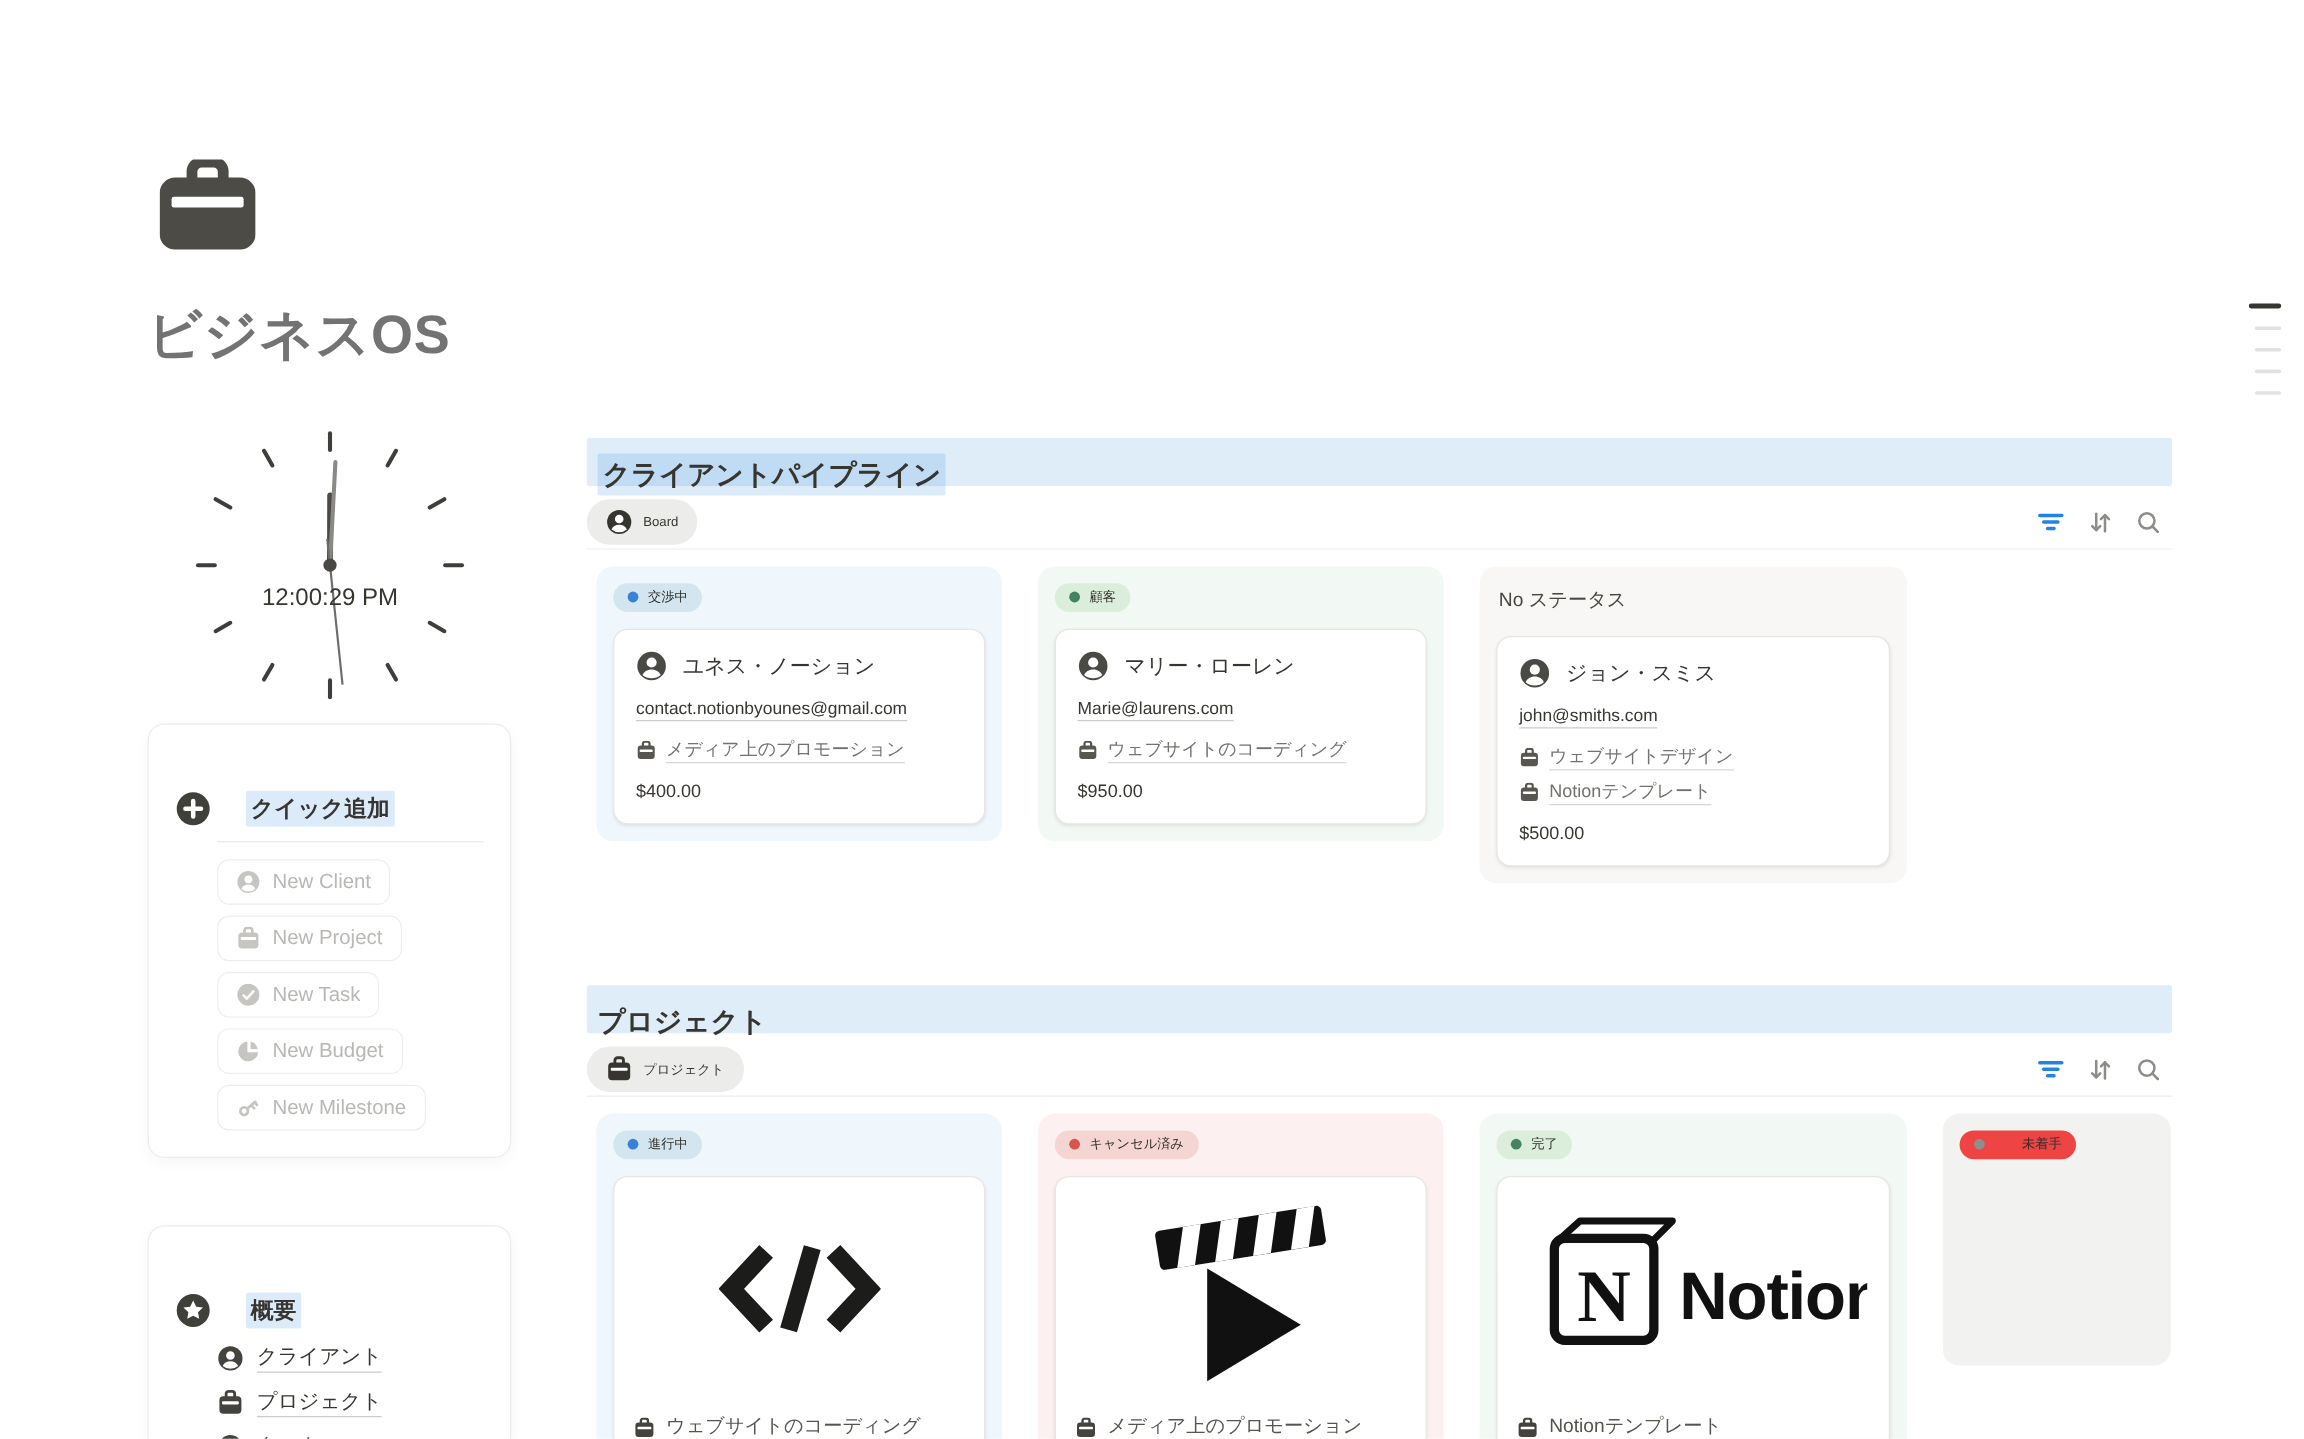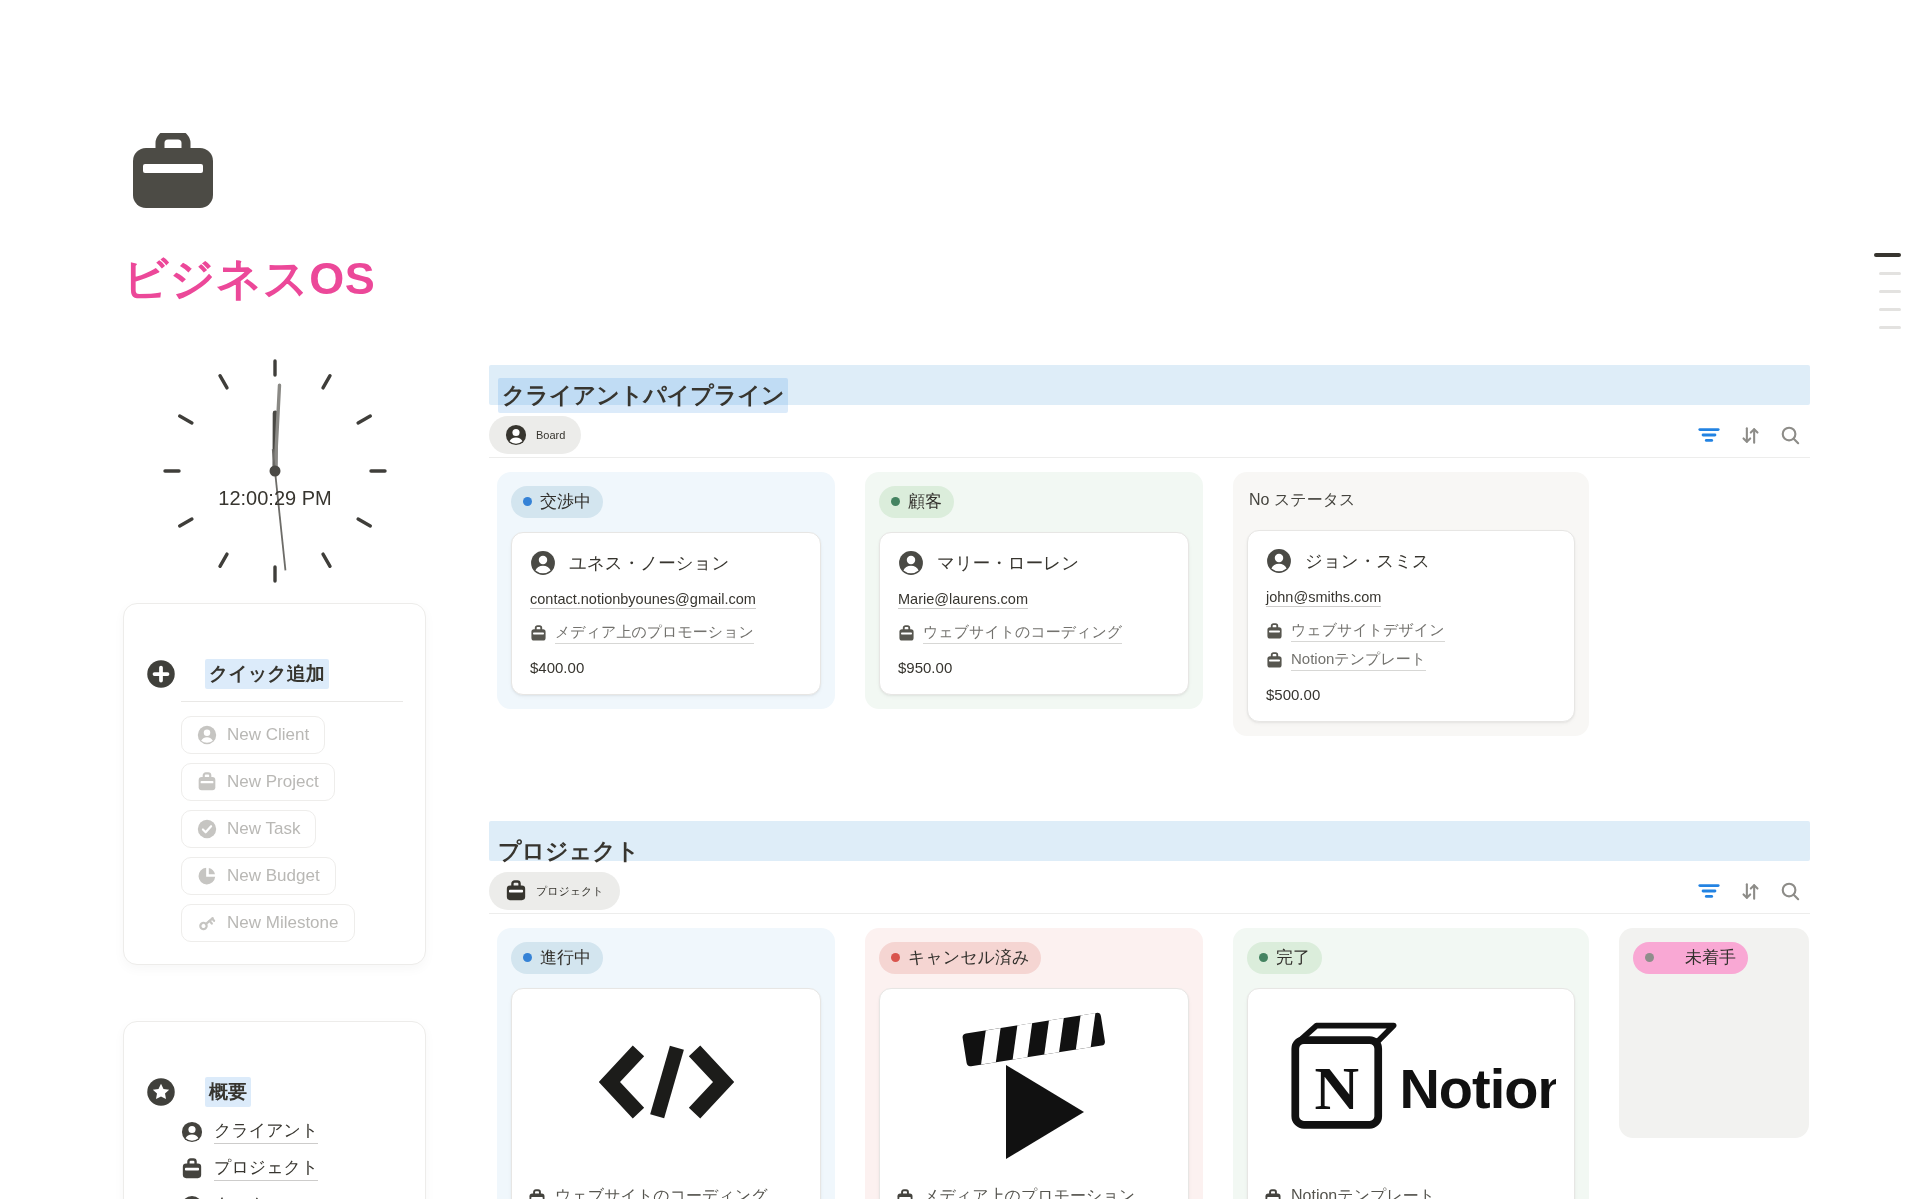--- a/index.html
+++ b/index.html
@@ -5,21 +5,21 @@
   html,body{margin:0;padding:0;}
   body{
     width:1920px;height:1199px;overflow:hidden;position:relative;
     background:#ffffff;color:#37352f;
     font-family:"Liberation Sans","DejaVu Sans",sans-serif;
   }
   .sel{background:rgba(35,131,226,.16);padding:2px 4px;border-radius:2px;}
   
   .left{position:absolute;left:123px;top:133px;width:303px;}
   .logo{display:block;margin:0 0 40px 10px;cursor:pointer;}
-  .page-title{font-size:45px;font-weight:700;color:#ec4899;margin:0 0 42px 0;letter-spacing:.5px;}
+  .page-title{font-size:45px;font-weight:700;color:#737373;margin:0 0 42px 0;letter-spacing:.5px;}
   .clockbox{position:relative;width:240px;height:240px;margin:0 0 12px 32px;}
   .clock-time{position:absolute;left:0;top:136px;width:100%;text-align:center;
     font-size:20px;color:#37352f;}
   .scard{background:#fff;border:1px solid #edecea;border-radius:14px;
     box-shadow:0 4px 12px rgba(0,0,0,.035);padding:19px 22px 22px;margin-bottom:56px;}
   .scard-head{display:flex;align-items:flex-start;gap:29px;margin-bottom:12px;margin-top:36px;}
   .scard-head .hicon{color:#40403b;flex:0 0 auto;}
   .scard-title{font-size:19px;font-weight:600;color:#37352f;}
   .divider{height:1px;background:#e9e8e6;margin:0 0 14px 35px;}
   .ghost-btns{display:flex;flex-direction:column;gap:9px;margin-left:35px;}
@@ -46,26 +46,26 @@
   .board{display:flex;align-items:flex-start;gap:30px;padding-left:8px;margin-top:14px;}
   .col{border-radius:14px;padding:14px;box-sizing:border-box;width:338px;flex:0 0 auto;}
   .col.wide{width:356px;}
   .col.narrow{width:190px;height:210px;}
   .col.c-blue{background:#f0f7fc;}
   .col.c-green{background:#f2f8f3;}
   .col.c-plain{background:#f8f7f5;}
   .col.c-red{background:#fcf1f0;}
   .col.c-gray{background:#f2f2f0;}
   .pill{display:inline-flex;align-items:center;gap:8px;border-radius:999px;
-    padding:4px 12px 5px;font-size:17px;color:#32302c;cursor:pointer;}
+    padding:4px 12px 5px;font-size:11px;color:#32302c;cursor:pointer;}
   .pill .dot{width:9px;height:9px;border-radius:50%;flex:0 0 auto;}
   .pill.p-blue{background:#d3e5ef;} .pill.p-blue .dot{background:#3582d6;}
   .pill.p-green{background:#dbeddb;} .pill.p-green .dot{background:#448361;}
   .pill.p-red{background:#f5d5d2;} .pill.p-red .dot{background:#d9544d;}
-  .pill.p-gray{background:#f9a8d4;gap:31px;} .pill.p-gray .dot{background:#8f8e8b;}
+  .pill.p-gray{background:#ef4444;gap:31px;} .pill.p-gray .dot{background:#8f8e8b;}
   .colhead{font-size:16px;color:#46453f;padding:4px 2px 5px;}
   .kcard{margin-top:14px;background:#fff;border:1px solid #e7e6e4;border-radius:12px;
     box-shadow:0 1px 2px rgba(15,15,15,.05),0 2px 4px rgba(15,15,15,.03);
     padding:17px 18px 18px;cursor:pointer;}
   .krow-name{display:flex;align-items:center;gap:13px;}
   .krow-name .picon{color:#4a4a45;flex:0 0 auto;}
   .kname{font-size:17.5px;font-weight:500;color:#37352f;}
   .kemail{margin-top:15px;font-size:14.5px;color:#37352f;width:fit-content;
     border-bottom:1px solid rgba(55,53,47,.25);padding-bottom:1px;cursor:pointer;}
   .kprojs{margin-top:14px;display:flex;flex-direction:column;gap:8px;}

